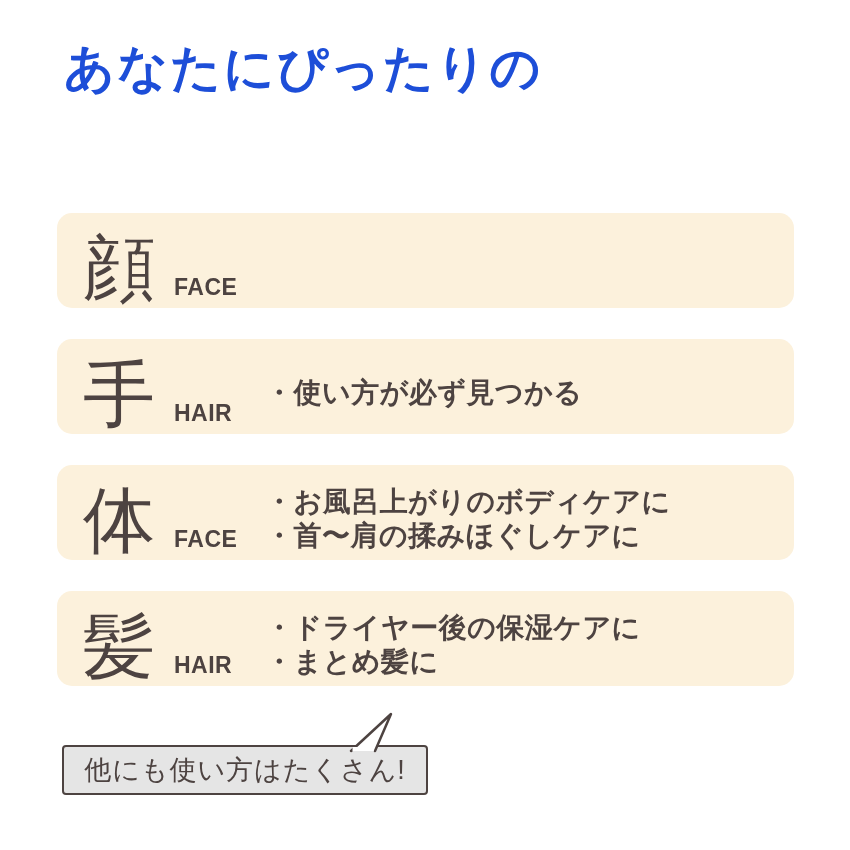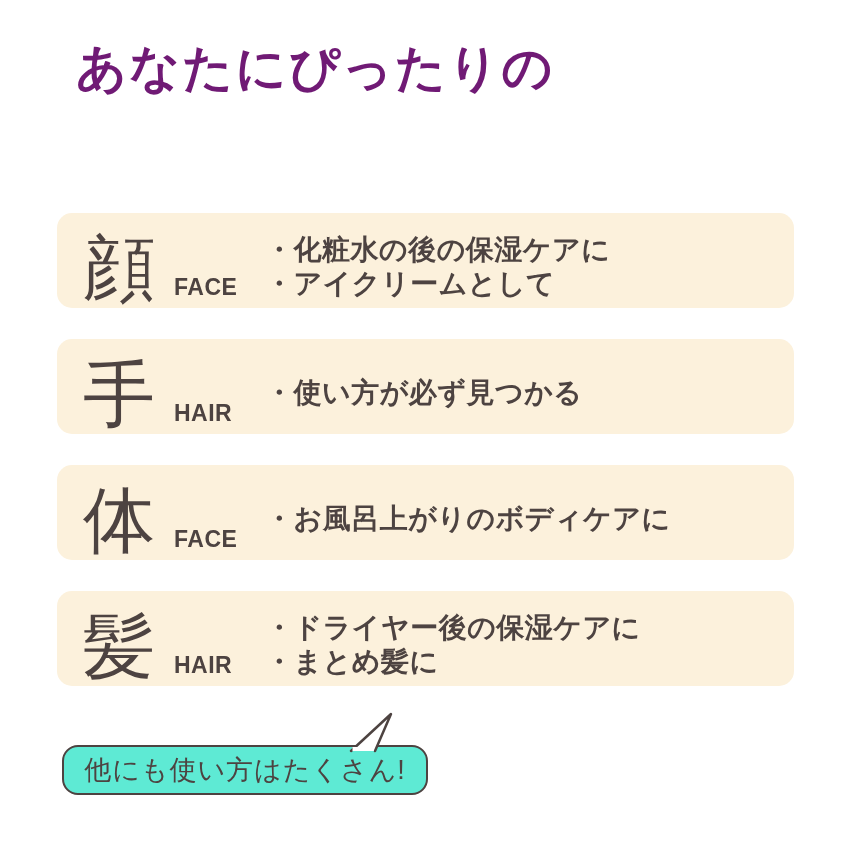--- a/index.html
+++ b/index.html
@@ -7,27 +7,27 @@
     position: relative;
     width: 850px;
     height: 850px;
     background: #ffffff;
     overflow: hidden;
     font-family: "Liberation Sans", "DejaVu Sans", sans-serif;
     color: #4D4341;
   }
   .title {
     position: absolute;
-    left: 76px;
+    left: 64px;
     top: 38px;
     font-size: 50px;
     font-weight: bold;
     line-height: 60px;
     letter-spacing: 2px;
-    color: #701a75;
+    color: #1d4ed8;
   }
   .cards {
     position: absolute;
     left: 57px;
     top: 213px;
     width: 737px;
   }
   .card {
     height: 95px;
     margin-bottom: 31px;
@@ -66,23 +66,23 @@
     letter-spacing: 0.5px;
   }
   .bullet-line { white-space: nowrap; }
   .speech-bubble {
     position: absolute;
     left: 62px;
     top: 745px;
     width: 366px;
     height: 50px;
     box-sizing: border-box;
-    background: #5eead4;
+    background: #e5e5e5;
     border: 2.5px solid #4D4341;
-    border-radius: 16px;
+    border-radius: 4px;
     display: flex;
     align-items: center;
     justify-content: center;
   }
   .bubble-text {
     font-size: 27px;
     font-weight: 500;
     letter-spacing: 1px;
     color: #4D4341;
   }
@@ -104,43 +104,40 @@
     <div>あなたにぴったりの</div>
   </div>
 
   <div class="cards">
 
     <div class="card">
       <div class="kanji-block">
         <span class="kanji">顔</span>
         <span class="kanji-label">FACE</span>
       </div>
-      <div class="bullets">
-        <div class="bullet-line">・化粧水の後の保湿ケアに</div>
-        <div class="bullet-line">・アイクリームとして</div>
-      </div>
     </div>
 
     <div class="card">
       <div class="kanji-block">
         <span class="kanji">手</span>
         <span class="kanji-label">HAIR</span>
       </div>
       <div class="bullets">
         <div class="bullet-line">・使い方が必ず見つかる</div>
       </div>
     </div>
 
     <div class="card">
       <div class="kanji-block">
         <span class="kanji">体</span>
         <span class="kanji-label">FACE</span>
       </div>
       <div class="bullets">
         <div class="bullet-line">・お風呂上がりのボディケアに</div>
+        <div class="bullet-line">・首〜肩の揉みほぐしケアに</div>
       </div>
     </div>
 
     <div class="card">
       <div class="kanji-block">
         <span class="kanji">髪</span>
         <span class="kanji-label">HAIR</span>
       </div>
       <div class="bullets">
         <div class="bullet-line">・ドライヤー後の保湿ケアに</div>

